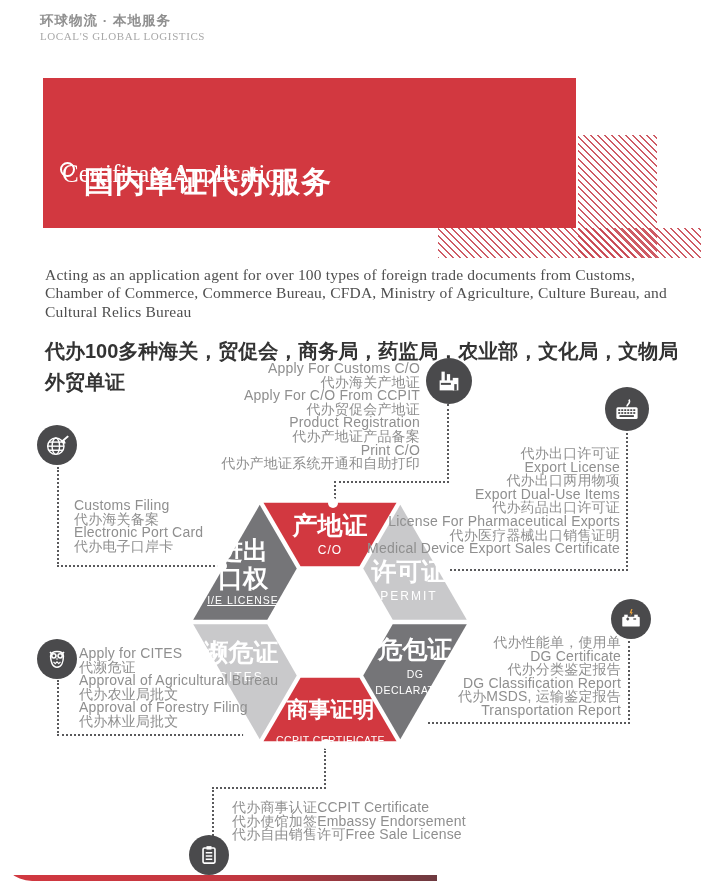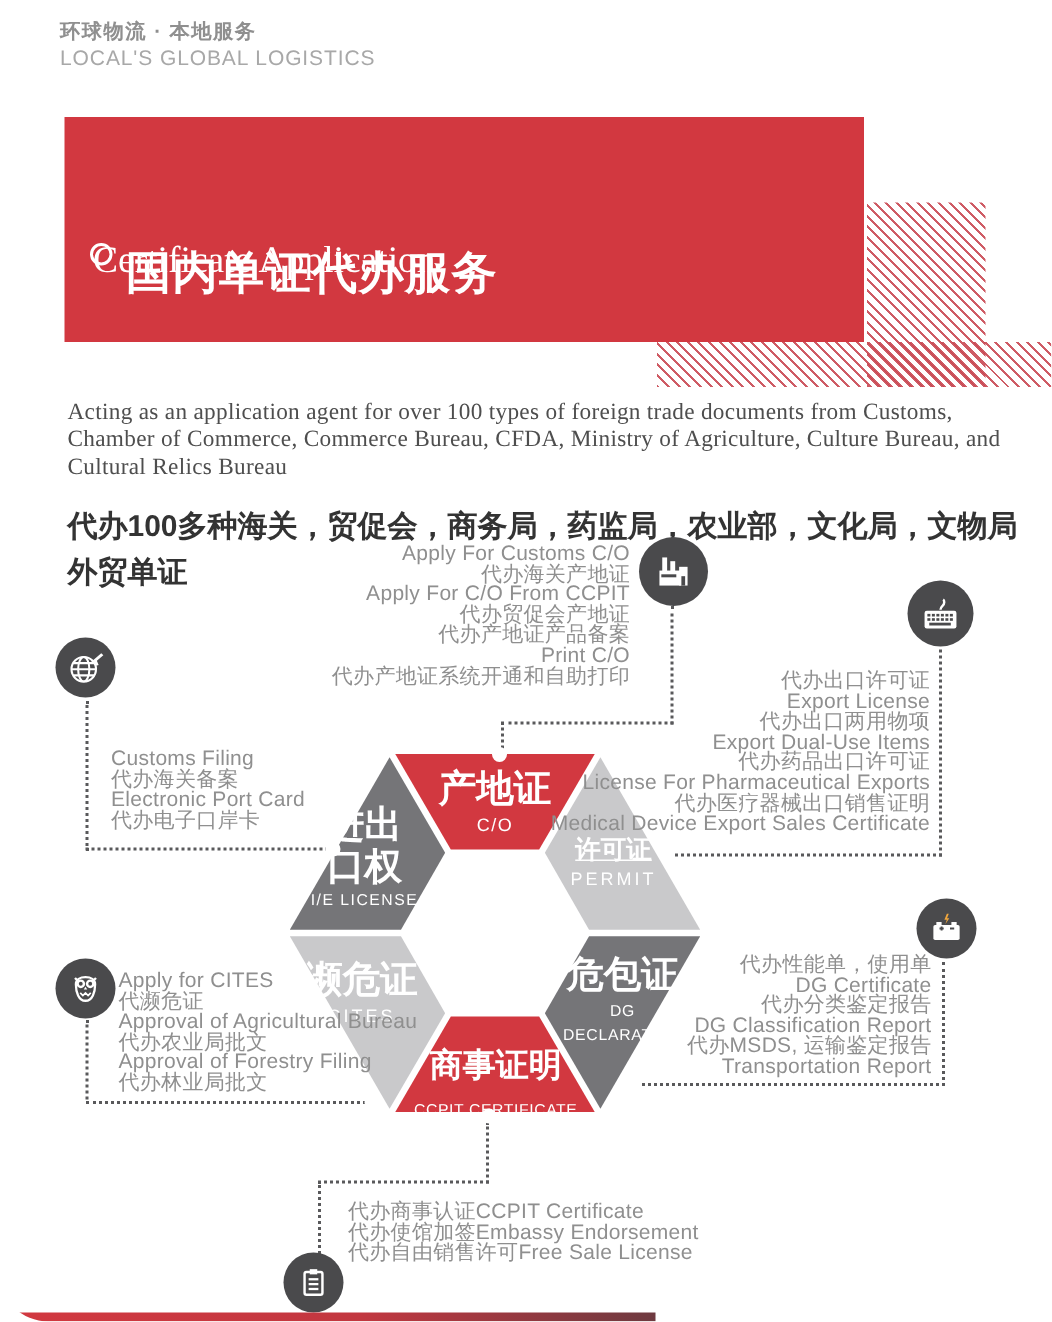--- a/index.html
+++ b/index.html
@@ -2,21 +2,21 @@
 <html><head>
 <meta charset="utf-8">
 <style>
   html,body{margin:0;padding:0;background:#fff;}
   .page{position:relative;width:701px;height:881px;background:#fff;overflow:hidden;
         font-family:"Liberation Sans",sans-serif;border-radius:32px;}
   .abs{position:absolute;}
 
   
   .logo-zh{left:40px;top:12px;font-size:13.5px;font-weight:600;color:#8f8f8f;letter-spacing:1px;}
-  .logo-en{left:40px;top:30px;font-family:Liberation Sans, sans-serif;font-size:14px;color:#a8a8a8;letter-spacing:.6px;}
+  .logo-en{left:40px;top:30px;font-family:Liberation Serif, serif;font-size:11px;color:#a8a8a8;letter-spacing:.6px;}
 
   
   .banner{left:43px;top:78px;width:533px;height:150px;background:#d23840;}
   .banner-en{position:absolute;left:19px;top:46px;color:#fff;font-family:"Liberation Serif",serif;font-size:25px;margin-top:36px;}
   .banner-zh-row{position:absolute;left:17px;top:84px;display:flex;align-items:flex-start;}
   .ring{width:11px;height:11px;border:2px solid #fff;border-radius:50%;margin-right:9px;}
   .banner-zh{color:#fff;font-size:30px;font-weight:700;letter-spacing:1px;}
 
   
   .stripes{background:repeating-linear-gradient(45deg,rgba(198,63,74,.85) 0 1.4px,transparent 1.4px 5px);}
@@ -104,40 +104,40 @@
     <circle cx="421" cy="722" r="5" fill="#fff"></circle>
     <circle cx="248" cy="735" r="5" fill="#fff"></circle>
     <circle cx="326" cy="744" r="5" fill="#fff"></circle>
   </svg>
 
   <div class="abs seg-label" style="left:270px;top:509px;width:120px;">
     <div class="seg-zh" style="font-size:25px;">产地证</div>
     <div class="seg-en" style="font-size:12px;letter-spacing:1px;margin-top:1px;">C/O</div>
   </div>
   <div class="abs seg-label" style="left:349px;top:555px;width:120px;">
-    <div class="seg-zh" style="font-size:17px;text-decoration:underline;">许可证</div>
+    <div class="seg-zh" style="font-size:25px;">许可证</div>
     <div class="seg-en" style="font-size:12px;letter-spacing:2px;margin-top:1px;">PERMIT</div>
   </div>
   <div class="abs seg-label" style="left:355px;top:633px;width:120px;">
     <div class="seg-zh" style="font-size:25px;">危包证</div>
     <div class="seg-en" style="font-size:10.5px;line-height:1.5;letter-spacing:.5px;margin-top:1px;">DG
 DECLARATION</div>
   </div>
   <div class="abs seg-label" style="left:263px;top:695px;width:135px;">
     <div class="seg-zh" style="font-size:22px;">商事证明</div>
     <div class="seg-en" style="font-size:10.5px;letter-spacing:.4px;margin-top:9px;">CCPIT CERTIFICATE</div>
   </div>
   <div class="abs seg-label" style="left:181px;top:636px;width:120px;">
     <div class="seg-zh" style="font-size:25px;">濒危证</div>
     <div class="seg-en" style="font-size:12px;letter-spacing:2px;margin-top:1px;">CITES</div>
   </div>
   <div class="abs seg-label" style="left:184px;top:537px;width:118px;">
     <div class="seg-zh" style="font-size:25px;line-height:1.1;">进出
 口权</div>
-    <div class="seg-en" style="font-size:10.5px;letter-spacing:1px;margin-top:2px;">I/E LICENSE</div>
+    <div class="seg-en" style="font-size:10.5px;letter-spacing:1px;margin-top:2px;text-decoration:underline;">I/E LICENSE</div>
   </div>
 
   <div class="abs icon-circle" style="left:426px;top:358px;width:46px;height:46px;">
     <svg width="30" height="30" viewBox="0 0 24 24">
       <rect x="6" y="4.5" width="2.6" height="8" fill="#fff"></rect>
       <rect x="10.3" y="6.5" width="2.6" height="6" fill="#fff"></rect>
       <rect x="4.5" y="11.5" width="11.5" height="8" fill="#fff"></rect>
       <rect x="15" y="9.5" width="4.5" height="10" fill="#fff"></rect>
       <rect x="5.5" y="13.5" width="8" height="1.6" fill="#4a4a4c"></rect>
       <rect x="16.2" y="14.5" width="2" height="5" fill="#4a4a4c"></rect>
@@ -206,20 +206,21 @@
       <line x1="9" y1="13" x2="15" y2="13" stroke="#fff" stroke-width="1.4"></line>
       <line x1="9" y1="16" x2="15" y2="16" stroke="#fff" stroke-width="1.4"></line>
     </svg>
   </div>
 
   <div class="abs list r" style="left:124px;top:362px;width:296px;">
       <div>Apply For Customs C/O</div>
       <div>代办海关产地证</div>
       <div>Apply For C/O From CCPIT</div>
       <div>代办贸促会产地证</div>
+      <div>Product Registration</div>
       <div>代办产地证产品备案</div>
       <div>Print C/O</div>
       <div>代办产地证系统开通和自助打印</div>
     </div>
   <div class="abs list" style="left:74px;top:499px;">
       <div>Customs Filing</div>
       <div>代办海关备案</div>
       <div>Electronic Port Card</div>
       <div>代办电子口岸卡</div>
     </div>

